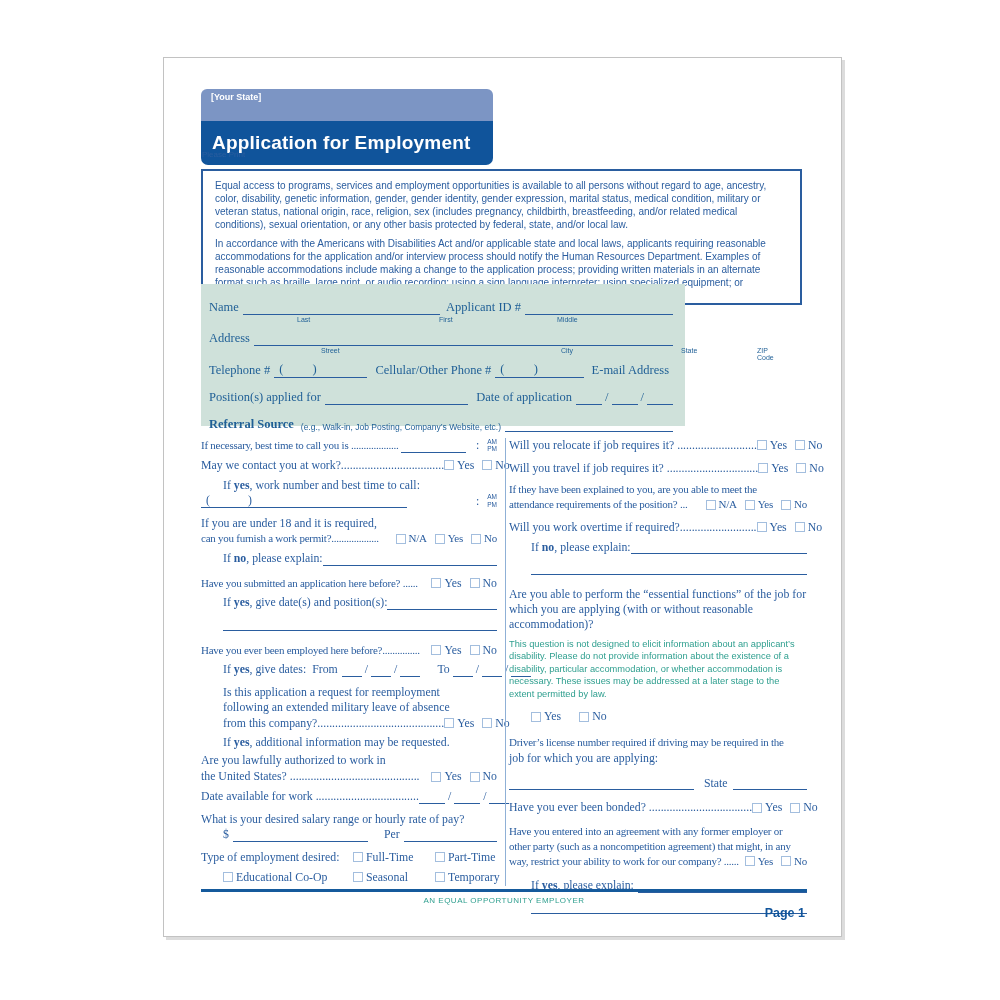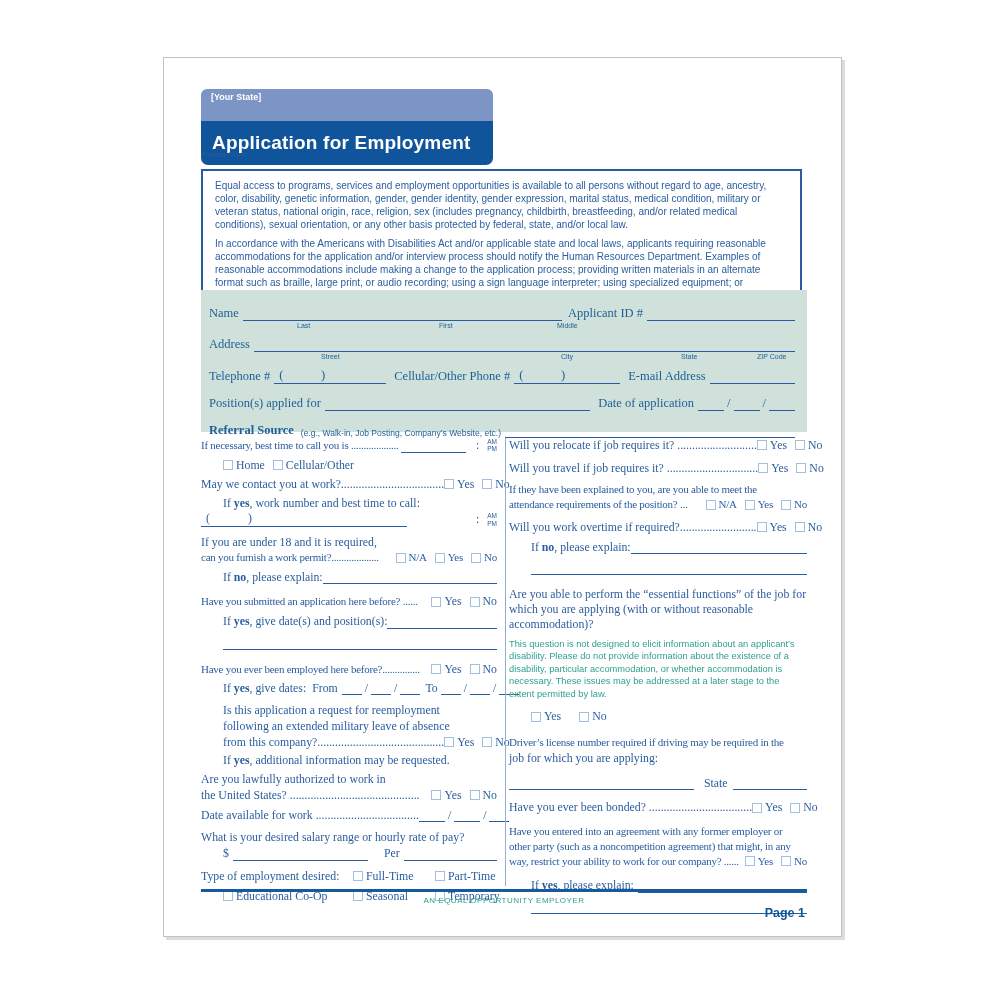--- a/index.html
+++ b/index.html
@@ -16,21 +16,21 @@
                font:bold 19px "Liberation Sans", sans-serif; letter-spacing:.2px; }
   .please-print { position:absolute; left:38px; top:92px; font:8px "Liberation Sans", sans-serif; color:#2a5d9f; }
 
   
   .notice-box { position:absolute; left:37px; top:111px; width:601px; height:136px;
                 border:2px solid #2a5d9f; padding:8px 12px; color:#2a5d9f;
                 font:10px/1.3 "Liberation Sans", sans-serif; }
   .notice-box p { margin-bottom:6px; }
 
   
-  .panel { position:absolute; left:37px; top:232px; width:606px; height:142px;
+  .panel { position:absolute; left:37px; top:226px; width:484px; height:142px;
            background:#cfe1da; color:#1f5f96; padding:16px 12px 0 8px; font-size:12.5px; }
   .prow { display:flex; align-items:flex-end; }
   .wl { display:inline-block; border-bottom:1px solid #2a5d9f; height:13px; }
   .fill { flex:1; }
   .sublabels { position:relative; height:10px; font:7px "Liberation Sans", sans-serif; color:#1f5f96; }
   .sublabels span { position:absolute; top:1px; }
   .lbl { white-space:nowrap; padding-right:4px; }
   .phoneline { display:inline-flex; justify-content:space-between; align-items:flex-end;
                border-bottom:1px solid #2a5d9f; height:14px; width:56px; padding:0 5px; }
   .cont { border-bottom:1px solid #2a5d9f; height:14px; }
@@ -162,30 +162,20 @@
     <div class="q">
       <span class="txt tight">If necessary, best time to call you is ...................</span>
       <span class="wl" style="flex:1; min-width:40px; margin-left:3px"></span>
       <span class="colon">:</span>
       <span class="ampm">
           <span>AM</span>
           <span>PM</span>
         </span>
     </div>
 
-    <div class="q ind gap4" style="margin-left:0">
-      <span class="cbp">
-          <span class="cb"></span>
-          <span>Home</span>
-        </span>
-      <span class="cbp">
-          <span class="cb"></span>
-          <span>Cellular/Other</span>
-        </span>
-    </div>
 
     <div class="q">
       <span class="txt">May we contact you at work?...................................</span>
       <span class="cbg">
         <span class="cbp">
             <span class="cb"></span>
             <span>Yes</span>
           </span>
         <span class="cbp">
             <span class="cb"></span>
@@ -270,21 +260,21 @@
     <div class="q ind gap8">
       <span class="txt"><span>If </span><b>yes</b><span>, give dates:</span></span>
       <span class="txt" style="margin-left:6px">From</span>
       <span class="dg" style="margin-left:4px">
         <span class="ds sm"></span>
           <span class="slash">/</span>
           <span class="ds sm"></span>
           <span class="slash">/</span>
           <span class="ds sm"></span>
       </span>
-      <span class="txt" style="margin-left:5px">To</span>
+      <span class="txt" style="margin-left:17px">To</span>
       <span class="dg" style="margin-left:3px">
         <span class="ds sm"></span>
           <span class="slash">/</span>
           <span class="ds sm"></span>
           <span class="slash">/</span>
           <span class="ds sm"></span>
       </span>
     </div>
 
     <div class="line1 ind">Is this application a request for reemployment</div>

